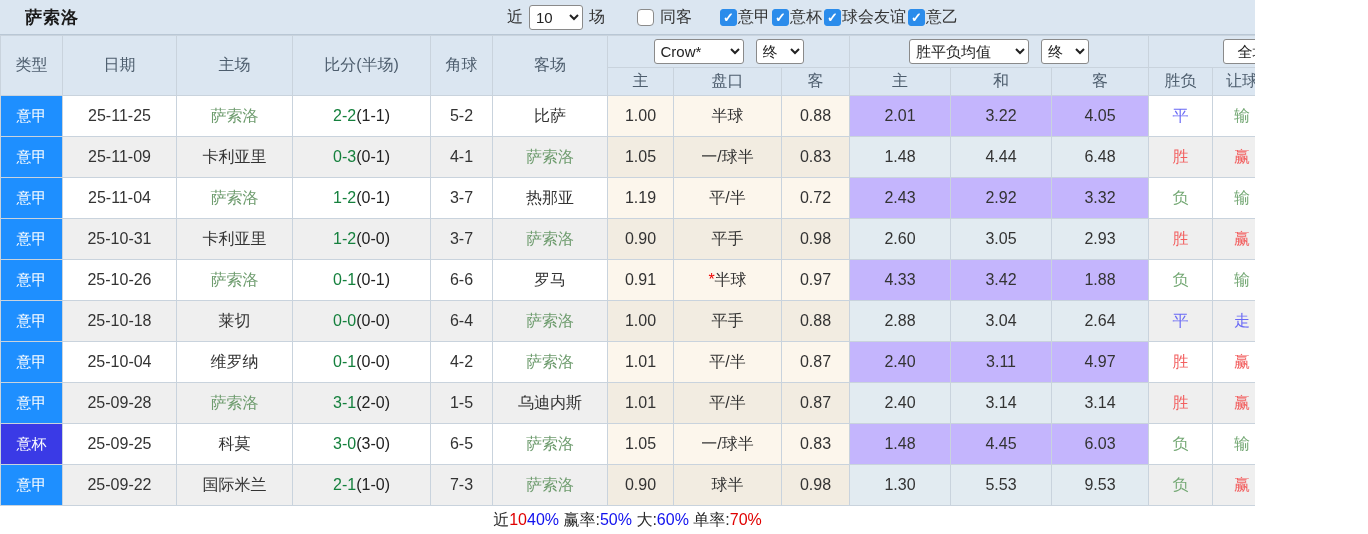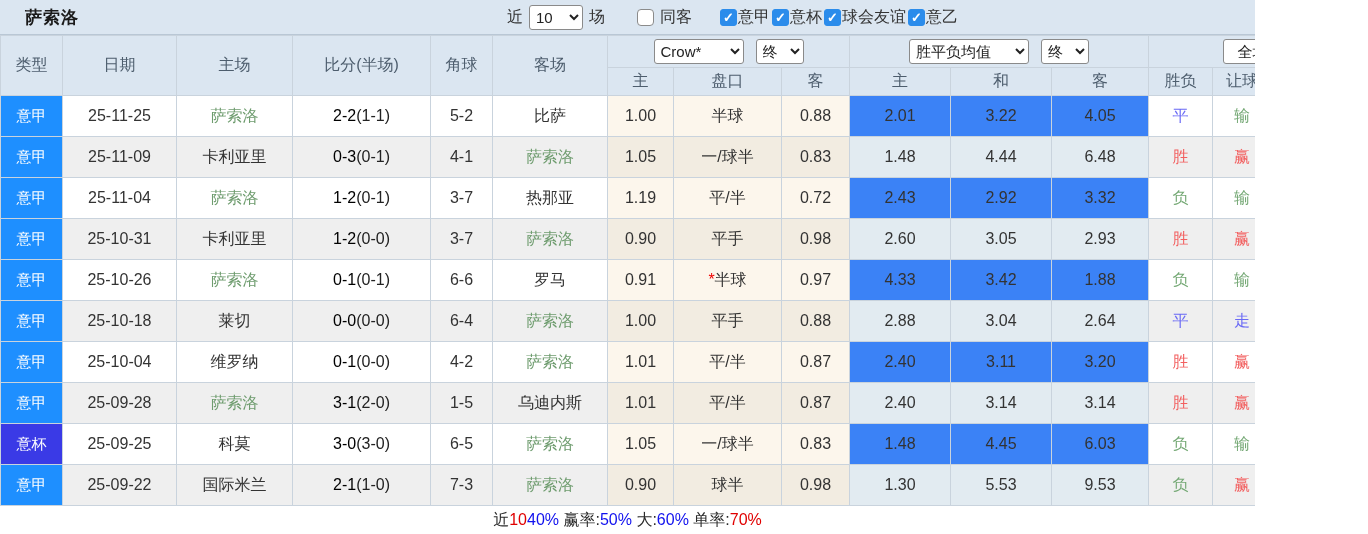--- a/index.html
+++ b/index.html
@@ -29,24 +29,24 @@
   .th-group{height:31px;}
   .th-sub{height:27px;font-size:15px;}
   .th-group .selwrap{display:flex;align-items:center;justify-content:center;gap:12px;}
 
   tbody td{height:40px;font-size:16px;color:#333;background:#fff;}
   tbody tr:nth-child(even) td{background:#efefef;}
   tbody tr td.td-type{background:#1e8fff;color:#fff;font-size:15px;}
   tbody tr td.td-type.cup{background:#3a3ae6;}
   tbody tr td.td-odds{background:#fcf6ec;margin-left:24px;}
   tbody tr:nth-child(even) td.td-odds{background:#f2ece1;}
-  tbody tr td.td-avg{background:#3b82f6;}
+  tbody tr td.td-avg{background:#c4b5fd;}
   tbody tr:nth-child(even) td.td-avg{background:#e2ebf1;}
   .td-team.self{color:#6e9c6e;}
-  .score-ft{color:#000000;}
+  .score-ft{color:#15803d;}
   .score-ht{color:#222;}
   .star{color:#f00000;}
   .c-red{color:#f26060;}
   .c-green{color:#74a874;}
   .c-blue{color:#6a6af5;}
 
   
   .footer{height:28px;display:flex;align-items:center;justify-content:center;font-size:16px;color:#2a2a2a;}
   .footer span{white-space:pre;}
   .seg-blue{color:#1111ee;}
@@ -268,21 +268,21 @@
       <td class="td-date">25-10-04</td>
       <td class="td-team td-home">维罗纳</td>
       <td class="td-score"><span class="score-ft">0-1</span><span class="score-ht">(0-0)</span></td>
       <td class="td-corner">4-2</td>
       <td class="td-team td-away self">萨索洛</td>
       <td class="td-odds">1.01</td>
       <td class="td-odds"><span class="star"></span><span>平/半</span></td>
       <td class="td-odds">0.87</td>
       <td class="td-avg">2.40</td>
       <td class="td-avg">3.11</td>
-      <td class="td-avg">3.20</td>
+      <td class="td-avg">4.97</td>
       <td class="td-res c-red">胜</td>
       <td class="td-res c-red">赢</td>
       <td class="td-res c-green">小</td>
     </tr>
 
     <tr>
       <td class="td-type">意甲</td>
       <td class="td-date">25-09-28</td>
       <td class="td-team td-home self">萨索洛</td>
       <td class="td-score"><span class="score-ft">3-1</span><span class="score-ht">(2-0)</span></td>

